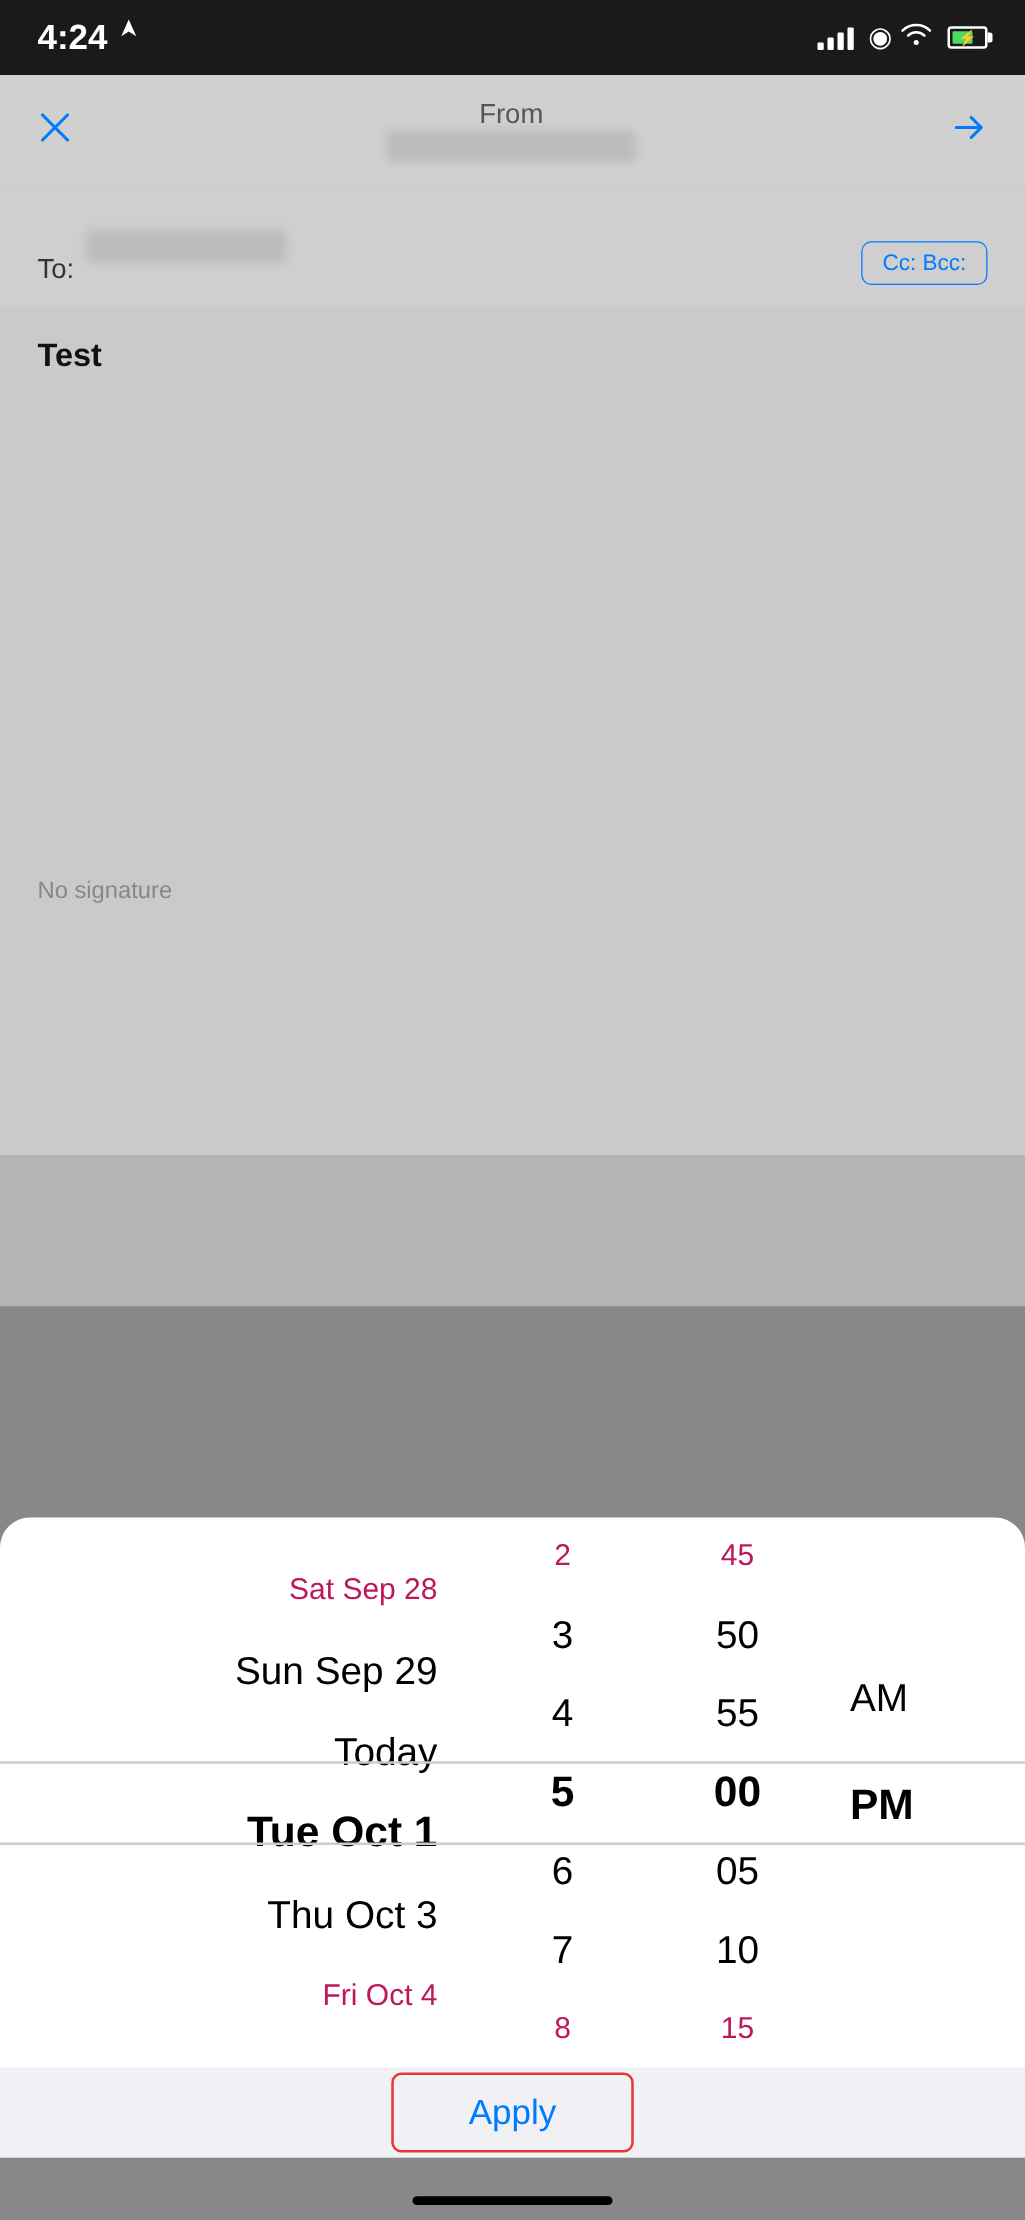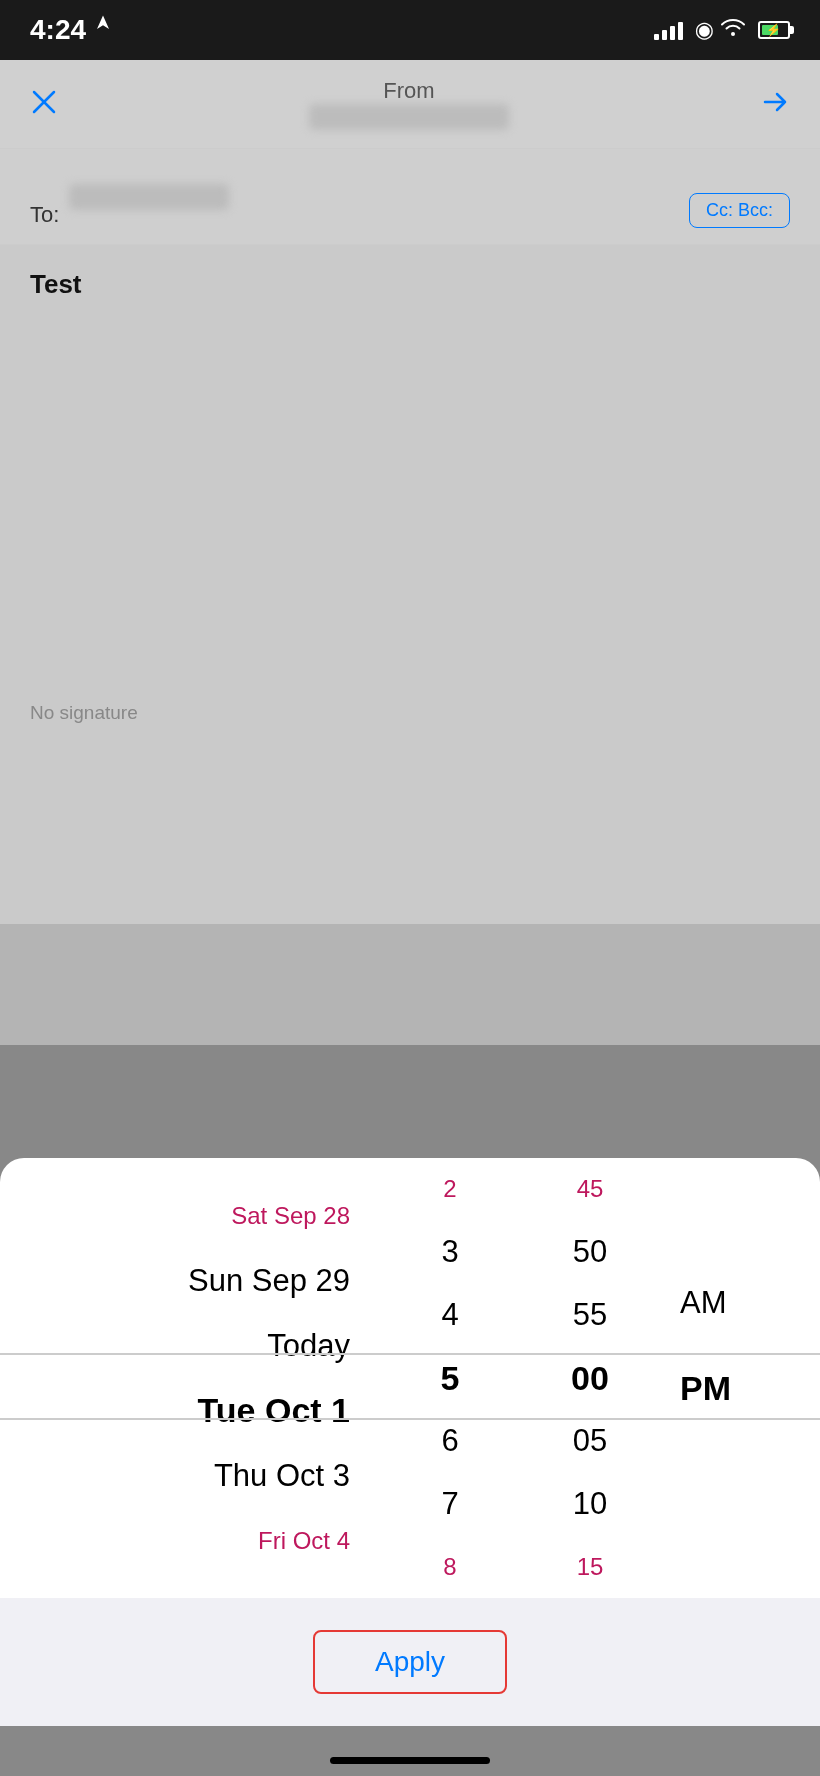--- a/index.html
+++ b/index.html
@@ -296,21 +296,21 @@
       justify-content: center;
     }
 
     .picker-col-ampm .picker-item {
       justify-content: flex-start;
     }
 
     
     .picker-apply-area {
       background: #f0f0f5;
-      padding: 32px 30px;
+      padding: 4px 30px;
       display: flex;
       justify-content: center;
       align-items: flex-start;
     }
 
     .apply-btn {
       color: #007aff;
       font-size: 28px;
       font-weight: 500;
       padding: 14px 60px;

